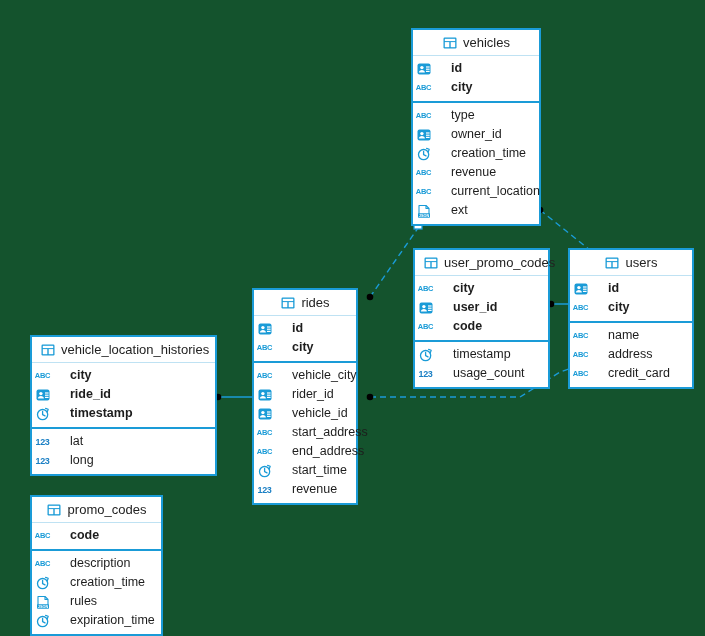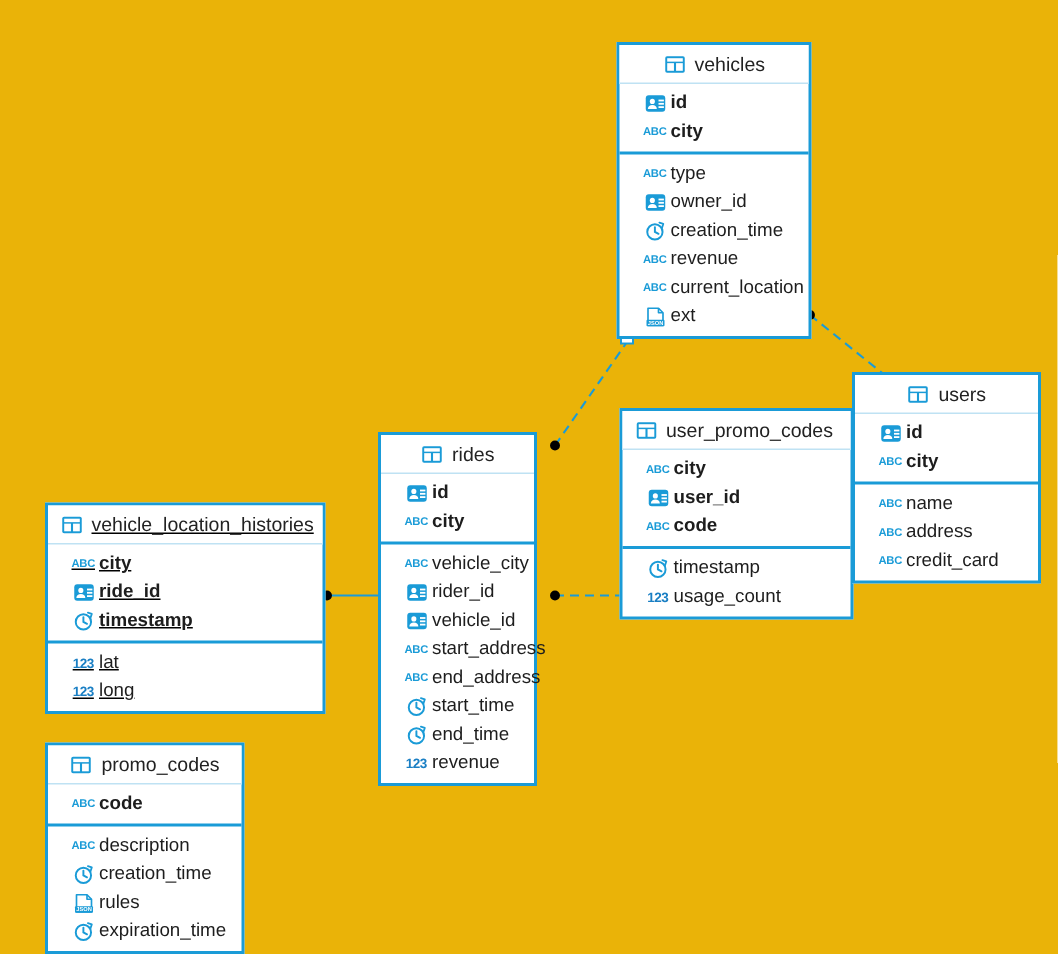--- a/index.html
+++ b/index.html
@@ -4,21 +4,21 @@
 <style>
   html, body {
     margin: 0;
     padding: 0;
     background: #ffffff;
   }
   #canvas {
     position: relative;
     width: 705px;
     height: 636px;
-    background: #eab308;
+    background: #14532d;
     font-family: "Liberation Sans", sans-serif;
     overflow: hidden;
   }
 
   
   #wires {
     position: absolute;
     left: 0; top: 0;
     width: 705px;
     height: 636px;
@@ -57,22 +57,22 @@
     padding: 3px 0 4px 0;
   }
   .field-group.pk {
     border-bottom: 2px solid #1a9bd7;
   }
 
   .field {
     height: 19px;
     display: flex;
     align-items: center;
-    gap: 3px;
-    padding: 0 6px 0 16px;
+    gap: 20px;
+    padding: 0 6px 0 3px;
     white-space: nowrap;
   }
   .field-name {
     font-size: 12.5px;
     color: #1d1d1d;
     line-height: 1;
   }
   .field.bold .field-name {
     font-weight: bold;
   }
@@ -208,21 +208,21 @@
                 <path d="M2 1.5 h7 l3 3 v8.5 h-10 z" fill="#ffffff" stroke="#1a9bd7" stroke-width="1.1" stroke-linejoin="round"></path>
                 <path d="M9 1.5 v3 h3" fill="none" stroke="#1a9bd7" stroke-width="1.1" stroke-linejoin="round"></path>
                 <rect x="1" y="9.2" width="12" height="4.3" rx="0.6" fill="#1a9bd7"></rect>
                 <text x="7" y="12.6" font-size="3.8" font-family="'Liberation Sans', sans-serif" font-weight="bold" fill="#ffffff" text-anchor="middle">JSON</text>
               </svg>
             </span>
             <span class="field-name">ext</span>
           </div>
         </div>
       </div>
-      <div class="tbl" style="left: 413px; top: 248px; width: 156px; margin-top: 24px;">
+      <div class="tbl" style="left: 413px; top: 248px; width: 137px;">
         <div class="tbl-header leftalign">
           <span class="ic">
             <svg width="14" height="12" viewBox="0 0 14 12">
               <rect x="0.5" y="0.5" width="13" height="11" rx="1.2" fill="#1a9bd7"></rect>
               <rect x="1.8" y="1.8" width="10.4" height="2.3" fill="#ffffff"></rect>
               <rect x="1.8" y="5.1" width="4.5" height="5.1" fill="#ffffff"></rect>
               <rect x="7.7" y="5.1" width="4.5" height="5.1" fill="#ffffff"></rect>
             </svg>
           </span>
           <span class="tbl-title">user_promo_codes</span>
@@ -387,36 +387,26 @@
             <span class="ic">
               <svg width="14" height="14" viewBox="0 0 14 14">
                 <circle cx="6.6" cy="7.6" r="5.1" fill="none" stroke="#1a9bd7" stroke-width="1.3"></circle>
                 <path d="M6.6 4.4 V7.6 L9.0 8.9" fill="none" stroke="#1a9bd7" stroke-width="1.3" stroke-linecap="round"></path>
                 <path d="M9.6 1.4 l2.6 0.9 -0.9 2.6" fill="none" stroke="#1a9bd7" stroke-width="1.2" stroke-linecap="round" stroke-linejoin="round"></path>
               </svg>
             </span>
             <span class="field-name">start_time</span>
           </div>
           <div class="field">
-            <span class="ic">
-              <svg width="14" height="14" viewBox="0 0 14 14">
-                <circle cx="6.6" cy="7.6" r="5.1" fill="none" stroke="#1a9bd7" stroke-width="1.3"></circle>
-                <path d="M6.6 4.4 V7.6 L9.0 8.9" fill="none" stroke="#1a9bd7" stroke-width="1.3" stroke-linecap="round"></path>
-                <path d="M9.6 1.4 l2.6 0.9 -0.9 2.6" fill="none" stroke="#1a9bd7" stroke-width="1.2" stroke-linecap="round" stroke-linejoin="round"></path>
-              </svg>
-            </span>
-            <span class="field-name">end_time</span>
-          </div>
-          <div class="field">
             <span class="ic ic-123">123</span>
             <span class="field-name">revenue</span>
           </div>
         </div>
       </div>
-      <div class="tbl" style="left: 30px; top: 335px; width: 187px; text-decoration: underline;">
+      <div class="tbl" style="left: 30px; top: 335px; width: 187px;">
         <div class="tbl-header leftalign">
           <span class="ic">
             <svg width="14" height="12" viewBox="0 0 14 12">
               <rect x="0.5" y="0.5" width="13" height="11" rx="1.2" fill="#1a9bd7"></rect>
               <rect x="1.8" y="1.8" width="10.4" height="2.3" fill="#ffffff"></rect>
               <rect x="1.8" y="5.1" width="4.5" height="5.1" fill="#ffffff"></rect>
               <rect x="7.7" y="5.1" width="4.5" height="5.1" fill="#ffffff"></rect>
             </svg>
           </span>
           <span class="tbl-title">vehicle_location_histories</span>

